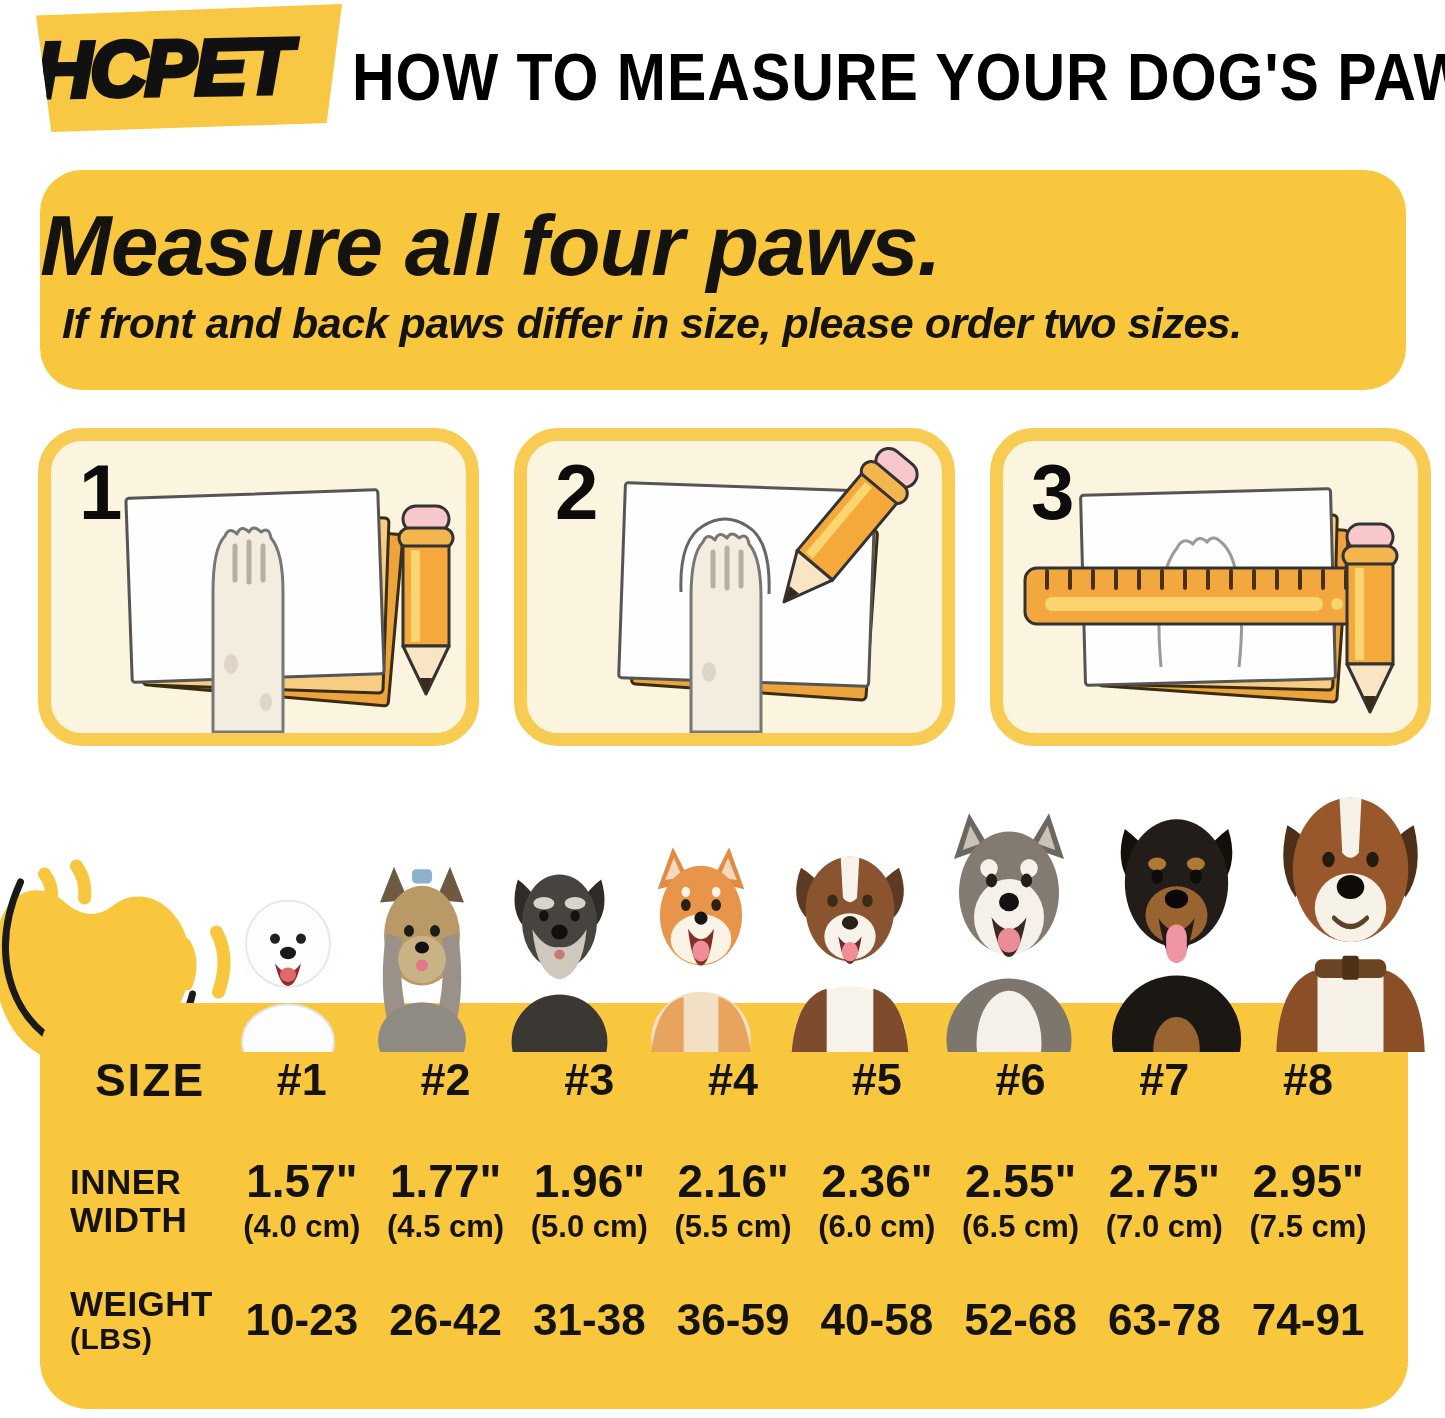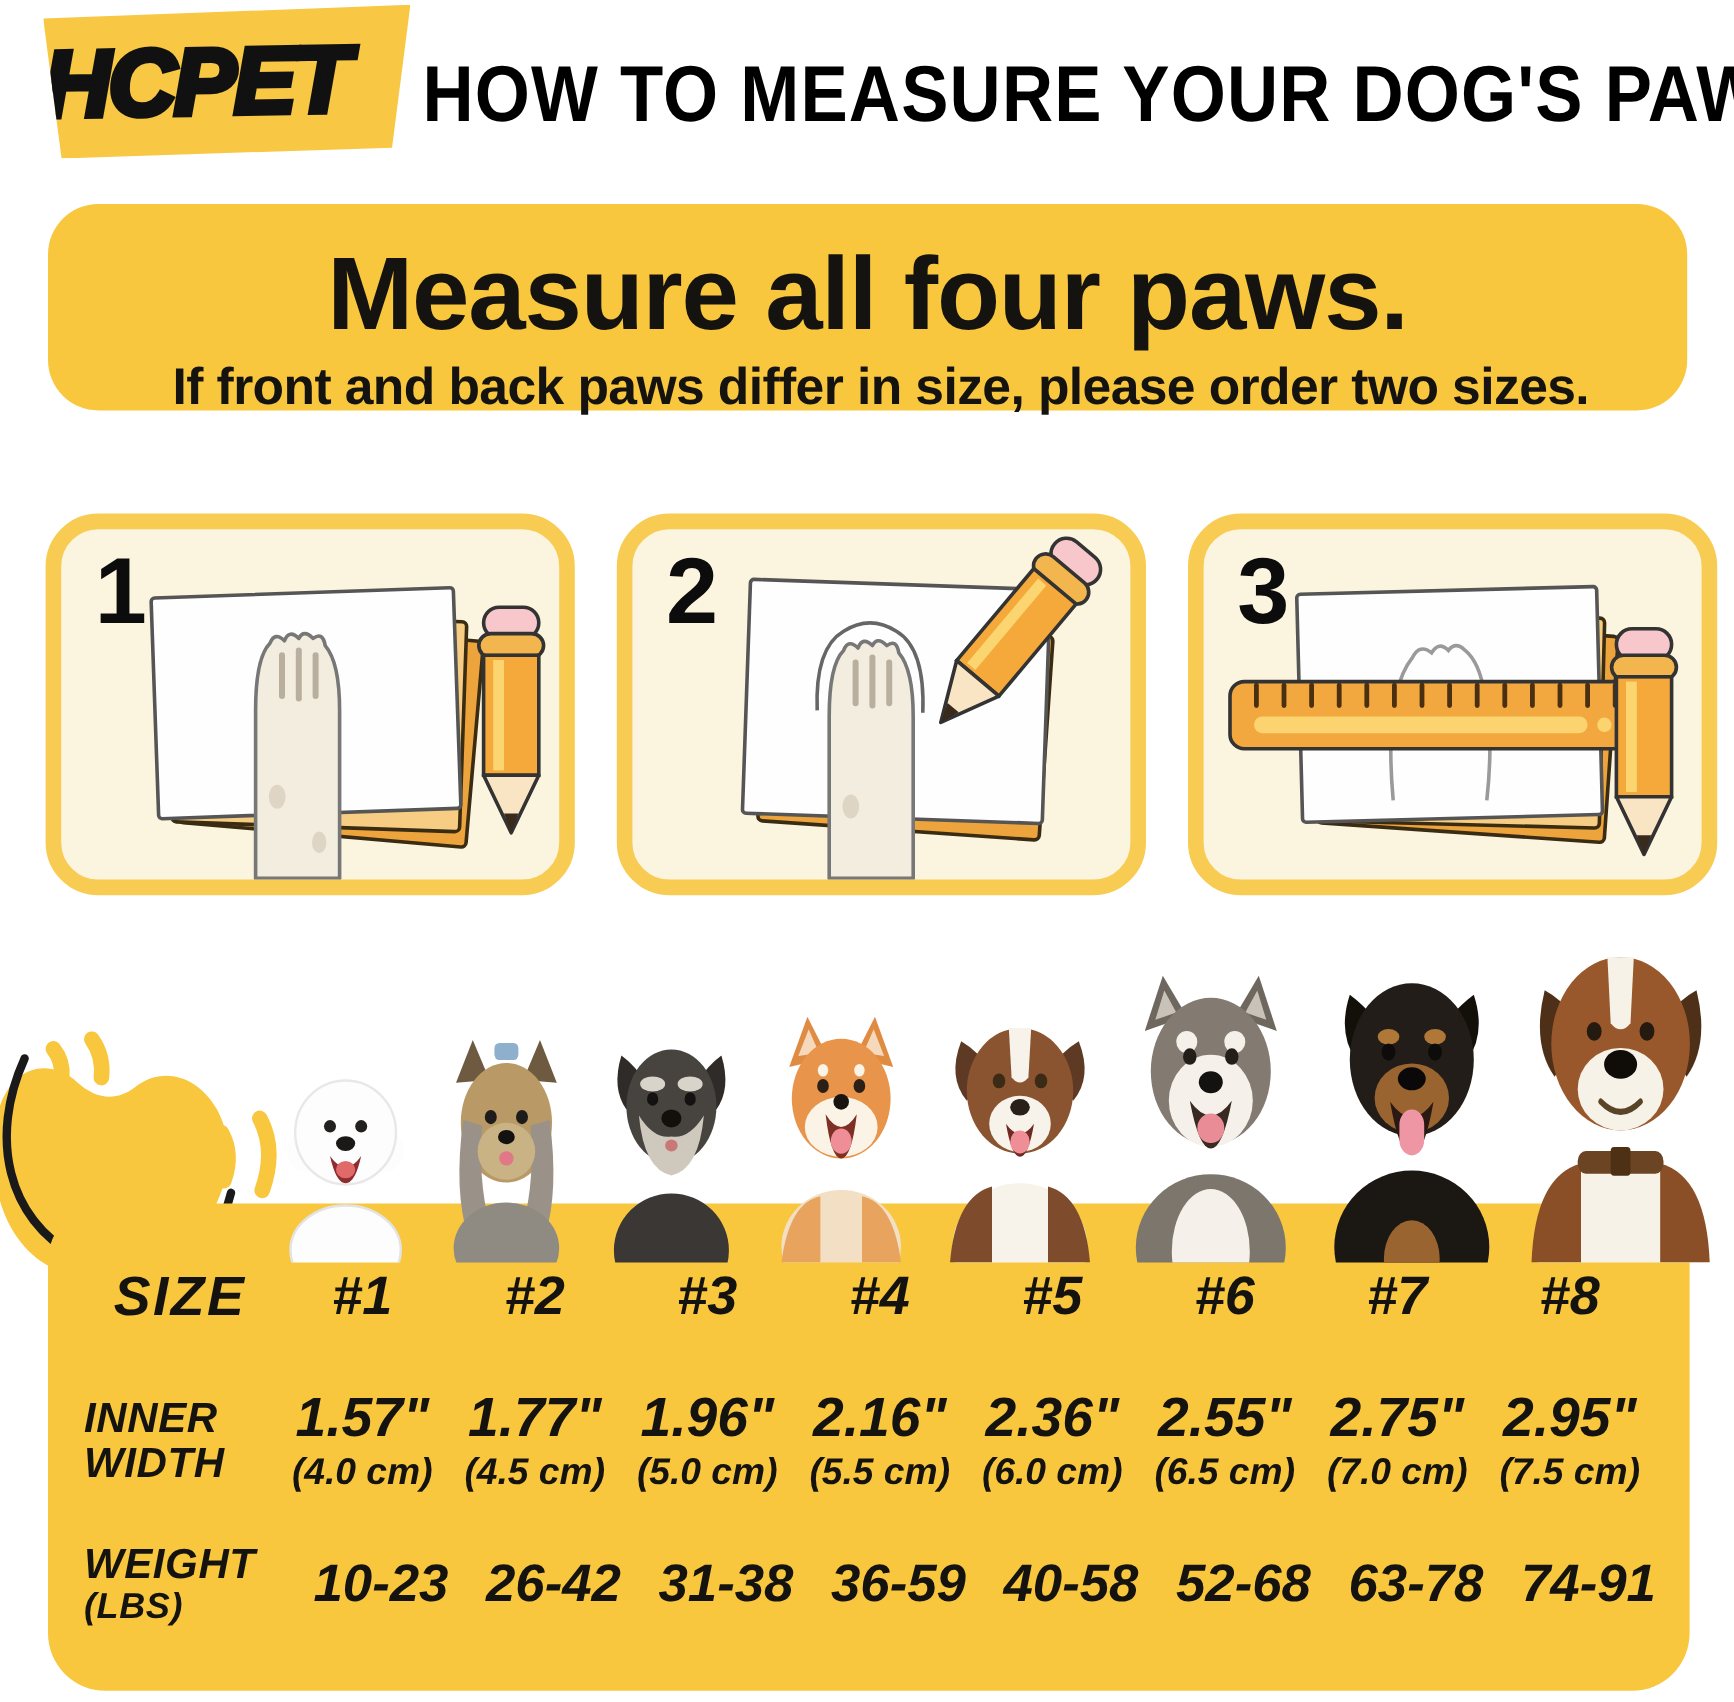--- a/index.html
+++ b/index.html
@@ -26,22 +26,22 @@
     transform:rotate(-1deg);
   }
   .page-title{
     position:absolute;left:352px;top:40px;width:1090px;
     font-size:59px;font-weight:bold;letter-spacing:1px;color:#000;
     white-space:nowrap;transform:scaleY(1.12);transform-origin:left top;
   }
 
   
   .banner{
-    position:absolute;left:40px;top:170px;width:1366px;height:172px;
-    background:var(--panel-yellow);border-radius:42px;text-align:center;
+    position:absolute;left:40px;top:170px;width:1366px;height:220px;
+    background:var(--panel-yellow);border-radius:42px;font-style:italic;
   }
   .banner-title{font-size:86px;font-weight:bold;margin-top:26px;letter-spacing:-1px;}
   .banner-subtitle{font-size:43px;font-weight:bold;margin-top:4px;letter-spacing:-0.5px;padding-left:22px;}
 
   
   .card{
     position:absolute;top:428px;width:441px;height:318px;box-sizing:border-box;
     background:var(--card-bg-cream);
     border:13px solid var(--card-border-yellow);border-radius:44px;
   }
@@ -56,31 +56,31 @@
     display:flex;align-items:flex-end;justify-content:space-between;z-index:3;
   }
   .dogs svg{display:block;}
 
   
   .size-panel{
     position:absolute;left:40px;top:1003px;width:1368px;height:406px;
     background:var(--panel-yellow);border-radius:48px;box-sizing:border-box;
     padding:50px 28px 0 30px;z-index:1;
   }
-  .t-row{display:grid;grid-template-columns:160px repeat(8,1fr);align-items:center;font-style:italic;}
+  .t-row{display:grid;grid-template-columns:160px repeat(8,1fr);align-items:center;}
   .t-row .cell{text-align:center;}
   .row-size{margin-bottom:50px;}
   .row-size .t-label{font-size:46px;font-weight:bold;letter-spacing:2px;text-align:center;}
   .row-size .cell{font-size:45px;font-weight:bold;}
   .row-width{margin-bottom:40px;}
   .t-label-2l{font-size:35px;font-weight:bold;text-align:left;line-height:1.08;letter-spacing:0.5px;}
   .t-label-2l .sub{font-size:30px;}
   .val-in{font-size:46px;font-weight:bold;display:block;line-height:1.05;}
   .val-cm{font-size:31px;font-weight:bold;display:block;margin-top:4px;}
-  .row-weight .cell{font-size:44px;font-weight:bold;text-align:right;}
+  .row-weight .cell{font-size:44px;font-weight:bold;}
 </style>
 </head>
 <body>
 
 <div class="page">
 
   <div class="logo">
     <span>HCPET</span>
   </div>
   <div class="page-title">HOW TO MEASURE YOUR DOG'S PAWS</div>

